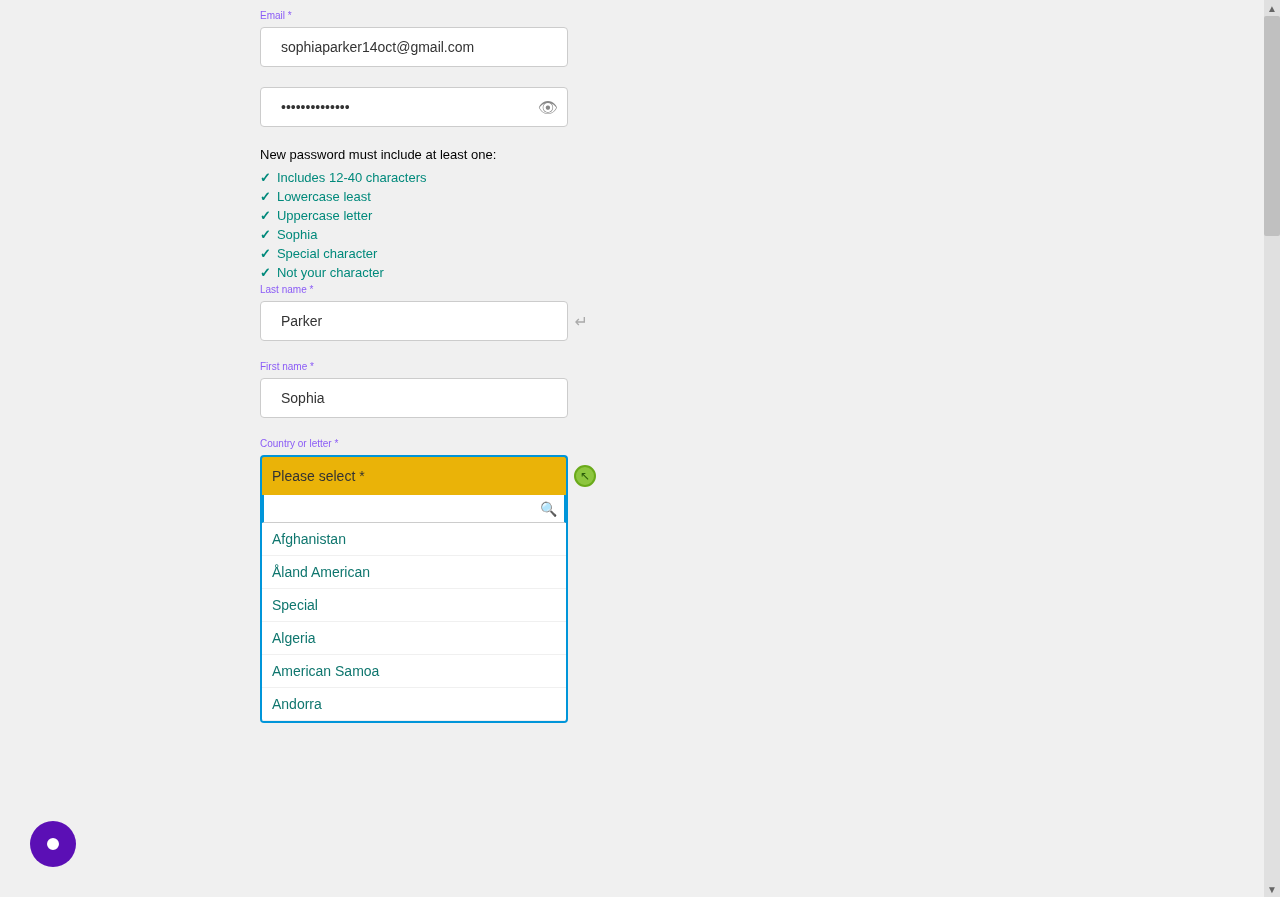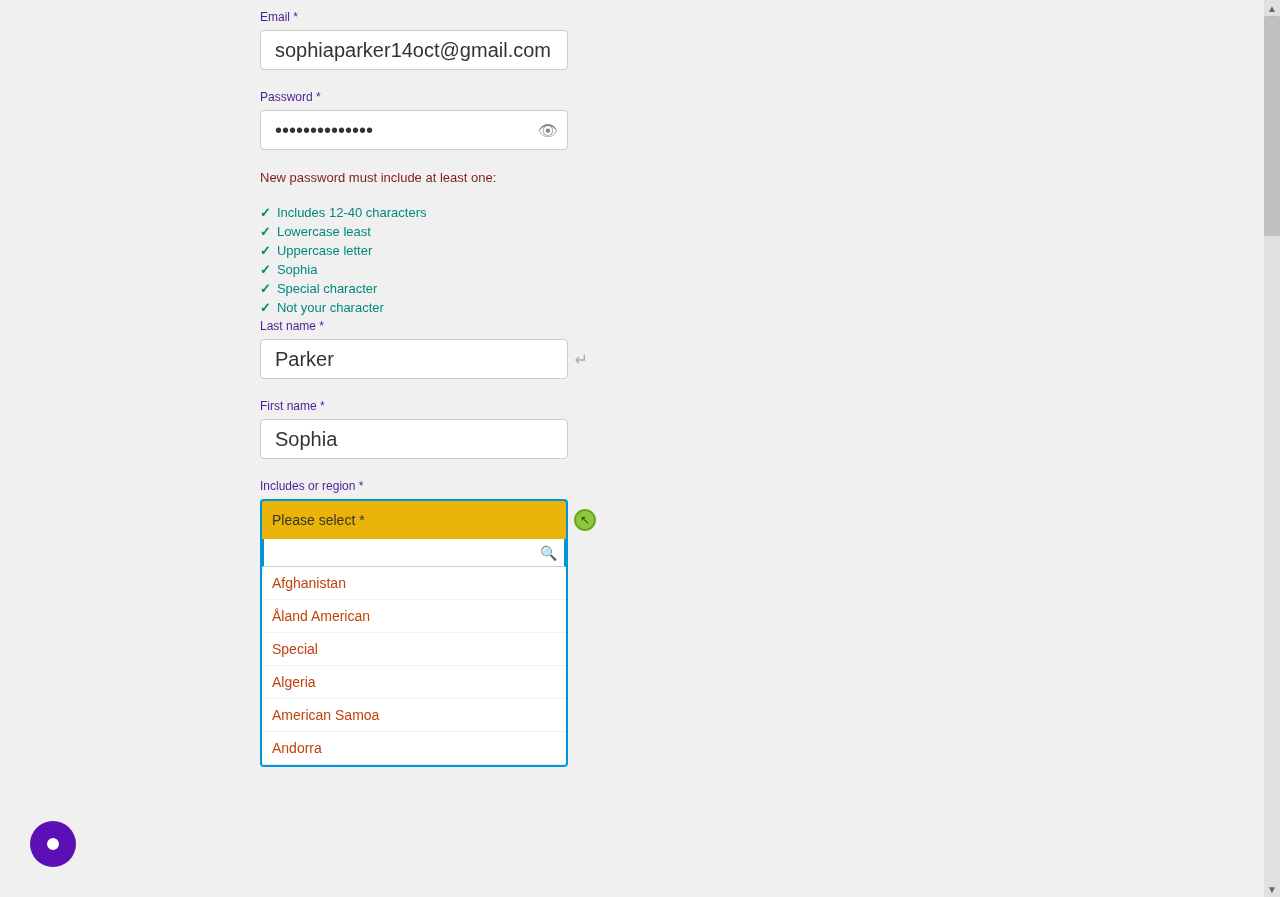--- a/index.html
+++ b/index.html
@@ -35,33 +35,33 @@
     .form-inner {
       padding: 10px 30px 10px 30px;
       background-color: #f0f0f0;
     }
 
     .field-group {
       margin-bottom: 20px;
     }
 
     .field-label {
-      font-size: 12px;
-      color: #4c1d95;
+      font-size: 10px;
+      color: #8b5cf6;
       margin-bottom: 6px;
       display: block;
     }
 
     .field-input {
       width: 308px;
       height: 40px;
       border: 1px solid #ccc;
       border-radius: 4px;
-      padding: 0 14px;
-      font-size: 20px;
+      padding: 0 20px;
+      font-size: 14px;
       color: #333;
       background: #fff;
       outline: none;
       position: relative;
     }
 
     .input-wrapper {
       position: relative;
       display: inline-block;
     }
@@ -85,22 +85,22 @@
       font-size: 16px;
     }
 
     .password-requirements {
       margin-top: 8px;
       margin-bottom: 4px;
     }
 
     .req-title {
       font-size: 13px;
-      color: #7f1d1d;
-      margin-bottom: 20px;
+      color: #000000;
+      margin-bottom: 8px;
     }
 
     .req-item {
       display: flex;
       align-items: center;
       gap: 6px;
       font-size: 13px;
       color: #00897b;
       margin-bottom: 4px;
     }
@@ -187,21 +187,21 @@
       border-radius: 0 0 4px 4px;
       background: #fff;
       max-height: 200px;
       overflow-y: auto;
       position: relative;
     }
 
     .dropdown-item {
       padding: 8px 10px;
       font-size: 14px;
-      color: #c2410c;
+      color: #0f766e;
       cursor: pointer;
       border-bottom: 1px solid #f0f0f0;
     }
 
     .chat-bubble {
       position: absolute;
       bottom: 30px;
       left: 30px;
       width: 46px;
       height: 46px;
@@ -283,21 +283,20 @@
     <div class="form-inner">
 
       <div class="field-group">
         <label class="field-label">Email *</label>
         <div class="input-wrapper">
           <input type="email" class="field-input" value="sophiaparker14oct@gmail.com" style="">
         </div>
       </div>
 
       <div class="field-group">
-        <label class="field-label">Password *</label>
         <div class="input-wrapper">
           <input type="password" class="field-input" value="password123!@#" style="">
           <span class="eye-icon">👁</span>
         </div>
       </div>
 
       <div class="password-requirements">
         <div class="req-title">New password must include at least one:</div>
         <div class="req-item">
           <span class="check">✓</span>
@@ -334,21 +333,21 @@
       </div>
 
       <div class="field-group">
         <label class="field-label">First name *</label>
         <div class="input-wrapper">
           <input type="text" class="field-input" value="Sophia" style="">
         </div>
       </div>
 
       <div class="field-group">
-        <label class="field-label">Includes or region *</label>
+        <label class="field-label">Country or letter *</label>
         <div class="country-dropdown-wrapper">
 
           <div class="country-select-display">
             <span>Please select *</span>
             <div class="cursor-indicator">
               <span class="arrow-icon">↖</span>
             </div>
           </div>
 
           <div class="search-wrapper">

